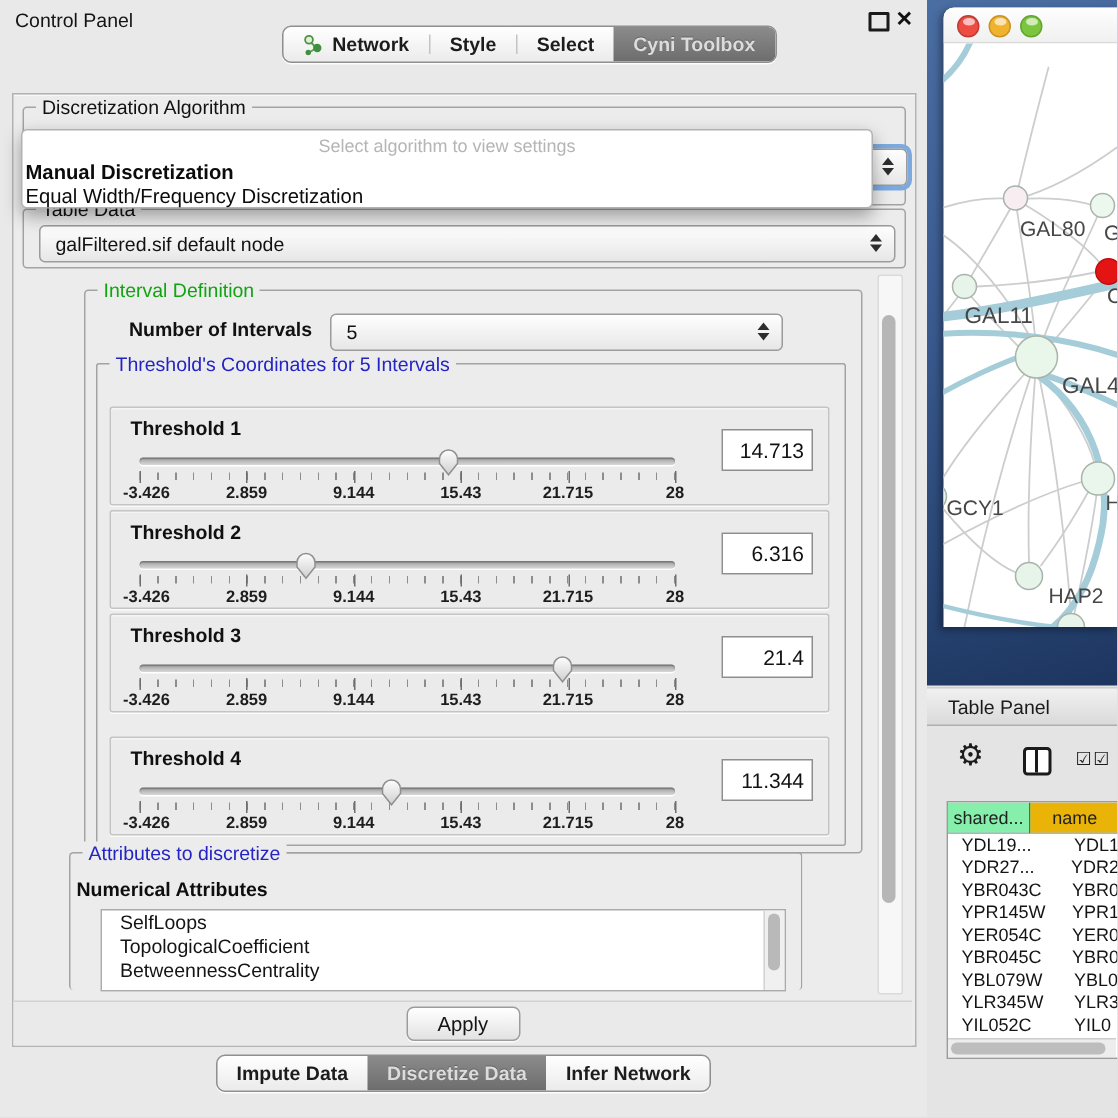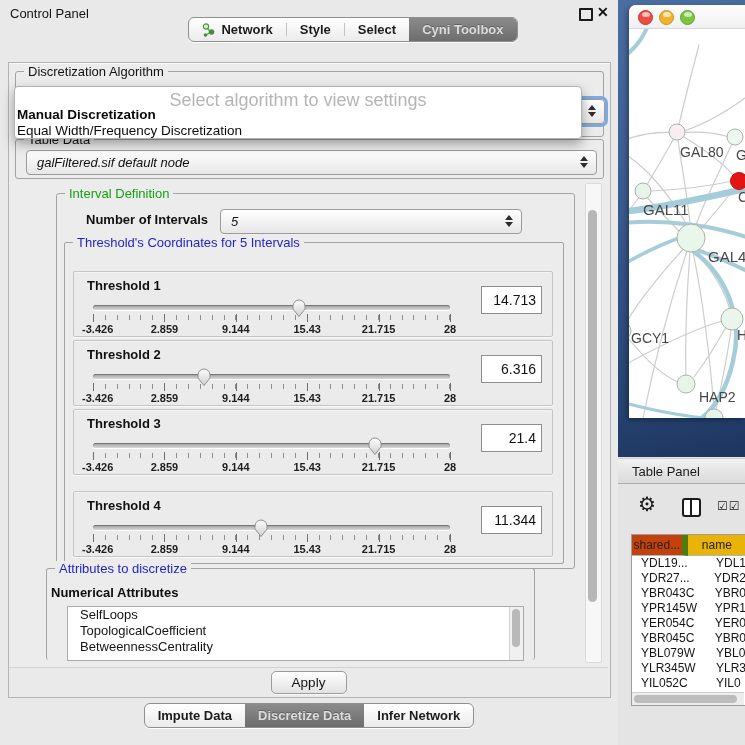--- a/index.html
+++ b/index.html
@@ -25,31 +25,31 @@
   
   #content-pane{position:absolute;left:8px;top:62px;width:601px;height:634px;background:#ececec;
                 border:1px solid #b3b3b3;box-shadow:inset 0 1px 0 #f8f8f8;}
   .group{position:absolute;border:1px solid #a3a3a3;border-radius:3px;}
   .legend{position:absolute;top:-8px;left:8px;background:#ececec;padding:0 4px;font-size:13px;color:#111;line-height:15px;white-space:nowrap;}
   .legend.green{color:#12a312;}
   .legend.blue{color:#2424c4;}
 
   .combo{position:absolute;height:23px;border:1px solid #9b9b9b;border-radius:4px;
          background:linear-gradient(#fefefe,#e7e7e7);font-size:13px;color:#111;}
-  .combo .combo-text{position:absolute;left:10px;top:4px;white-space:nowrap;font-style:italic;}
+  .combo .combo-text{position:absolute;left:10px;top:4px;white-space:nowrap;}
   .combo .arrows{position:absolute;right:7px;top:4px;width:9px;height:14px;}
   .combo .arrows i{position:absolute;left:0;width:0;height:0;border-left:4.5px solid transparent;border-right:4.5px solid transparent;}
   .combo .arrows .up{top:1px;border-bottom:5px solid #2d2d2d;}
   .combo .arrows .down{bottom:1px;border-top:5px solid #2d2d2d;}
   .combo.focused{box-shadow:0 0 0 3px #7caade;}
 
   
   #algo-popup{position:absolute;left:5px;top:23px;width:566px;height:51px;background:#ffffff;
               border:1px solid #b2b2b2;border-radius:4px;box-shadow:0 5px 12px rgba(0,0,0,.35);z-index:30;}
-  #popup-hint{text-align:center;color:#b5b5b5;font-size:18px;padding-top:3px;height:16px;}
+  #popup-hint{text-align:center;color:#b5b5b5;font-size:12px;padding-top:3px;height:16px;}
   .popup-opt{font-size:13.5px;color:#0b0b0b;padding:1px 2px 0 2px;height:15px;white-space:nowrap;}
   .popup-opt.bold{font-weight:bold;}
 
   
   .num-label{position:absolute;left:29px;top:18px;font-size:13px;font-weight:bold;color:#111;}
   #main-scrollbar{position:absolute;left:576px;top:120px;width:15px;height:478px;background:#f7f7f7;border:1px solid #dadada;border-radius:2px;}
   #main-scroll-thumb{position:absolute;left:2px;top:26px;width:9px;height:392px;background:#b6b6b6;border-radius:5px;}
 
   
   .thr-box{position:absolute;left:8px;width:478px;height:64px;background:#ebebeb;
@@ -99,21 +99,21 @@
   #tp-header span{position:absolute;left:14px;top:5px;font-size:13px;color:#1a1a1a;}
   #tp-body{position:absolute;left:0;top:484px;width:127px;height:261px;background:#e4e4e4;}
   #gear{position:absolute;left:20px;top:10px;font-size:20px;color:#1b1b1b;line-height:20px;}
   #col-icon{position:absolute;left:64px;top:14px;width:15px;height:15px;border:2px solid #1b1b1b;border-radius:3px;background:#fff;}
   #col-icon::after{content:"";position:absolute;left:6px;top:0;width:2px;height:15px;background:#1b1b1b;}
   .check-icons{position:absolute;left:99px;top:15px;font-size:12px;color:#1b1b1b;letter-spacing:1px;white-space:nowrap;}
 
   #data-table{position:absolute;left:13px;top:50px;width:114px;height:170px;background:#fff;border:1px solid #9b9b9b;overflow:hidden;}
   .th-row{display:flex;height:21px;}
   .th-cell{box-sizing:border-box;font-size:12px;color:#222;text-align:center;line-height:20px;border-bottom:1px solid #a9b8c0;white-space:nowrap;overflow:hidden;}
-  .th-c1{width:74px;background:#c2410c;border-right:6px solid #4d7c0f;}
+  .th-c1{width:74px;background:#86efac;border-right:1px solid #4d7c0f;}
   .th-c2{width:80px;background:#eab308;}
   .t-row{display:flex;height:15px;font-size:12px;color:#141414;}
   .t-c1{box-sizing:border-box;width:74px;padding-left:9px;white-space:nowrap;overflow:hidden;}
   .t-c2{box-sizing:border-box;padding-left:10px;white-space:nowrap;}
   #tp-hscroll{position:absolute;left:0;bottom:0;width:112px;height:12px;background:#ededed;border-top:1px solid #cdcdcd;}
   #tp-hscroll-thumb{position:absolute;left:2px;top:2px;width:103px;height:8px;background:#bdbdbd;border-radius:4px;}
 </style>
 </head>
 <body>
 

